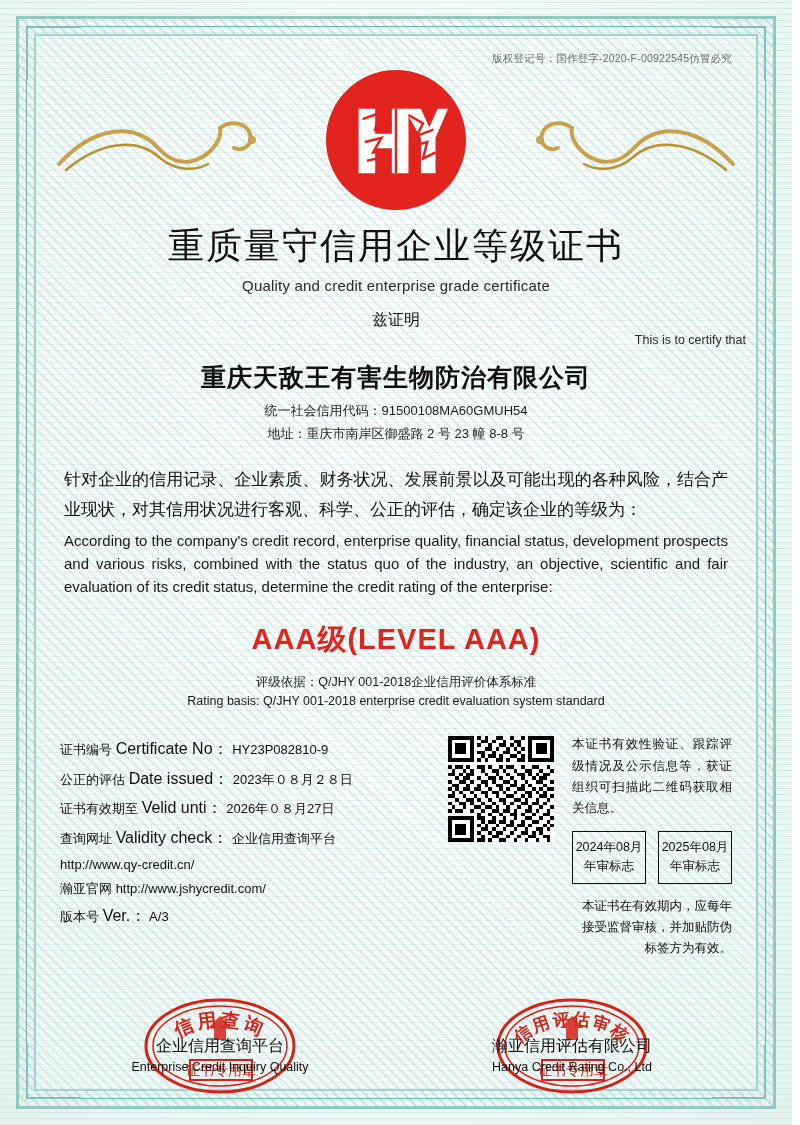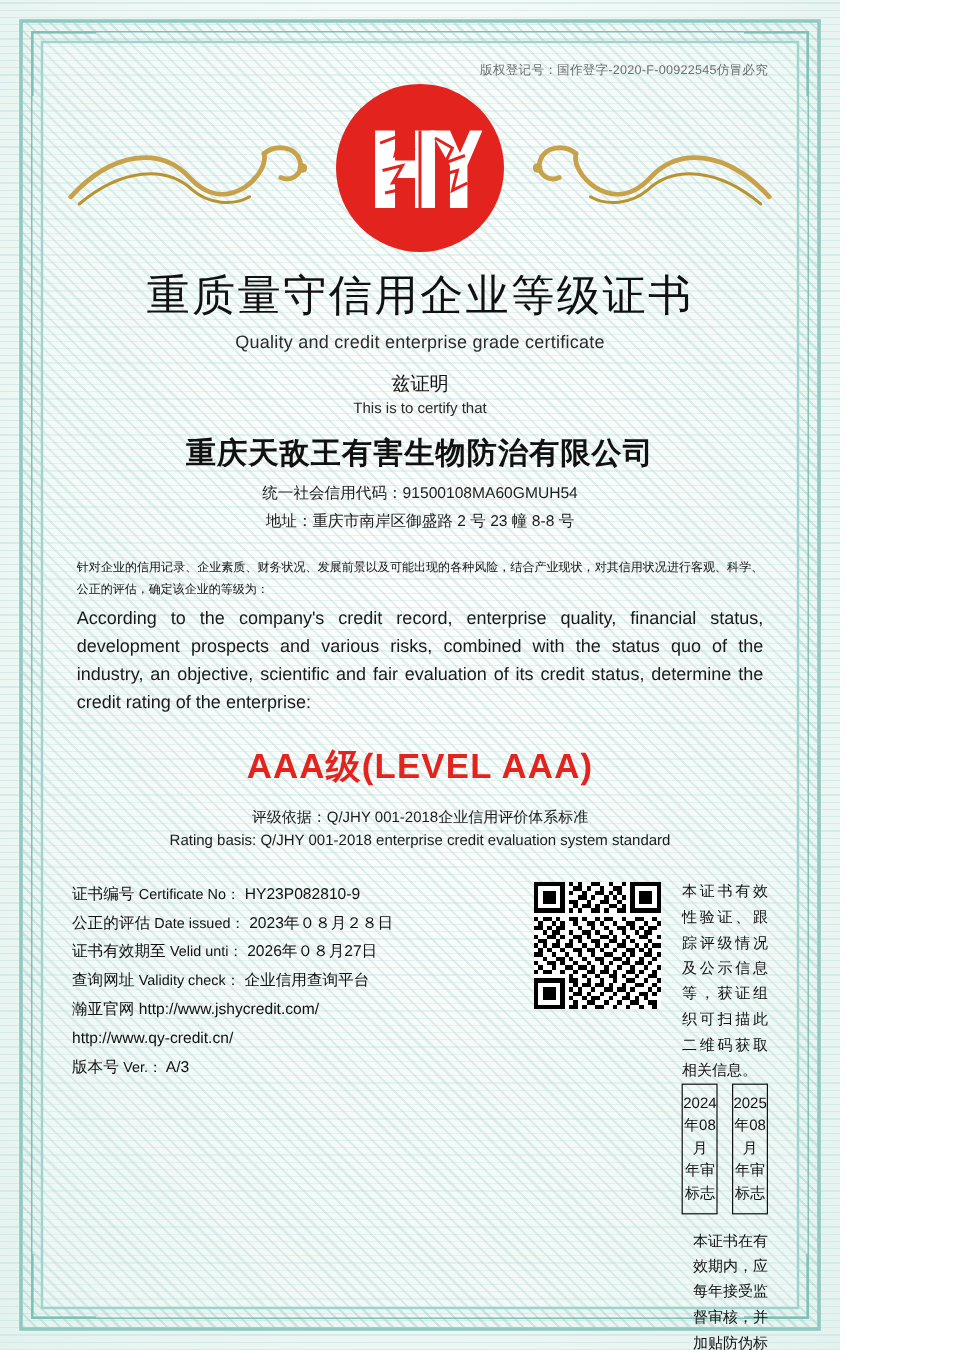--- a/index.html
+++ b/index.html
@@ -2,21 +2,21 @@
 <html><head>
 <meta charset="utf-8">
 <style>
   html,body{margin:0;padding:0;}
   body{
     width:800px;height:1125px;overflow:hidden;
     font-family:"Liberation Sans","DejaVu Sans",sans-serif;
     background:#ffffff;
   }
   .cert{
-    position:relative;width:700px;height:1125px;
+    position:relative;width:792px;height:1125px;
     background:
       repeating-linear-gradient(0deg, rgba(196,226,222,0.55) 0px, rgba(196,226,222,0.55) 1px, rgba(255,255,255,0) 1px, rgba(255,255,255,0) 6px),
       radial-gradient(ellipse at 50% 38%, #ffffff 0%, #f3faf8 45%, #e4f2ef 100%);
     box-sizing:border-box;
   }
   
   .frame-outer{
     position:absolute;left:16px;top:16px;right:16px;bottom:16px;
     border:3px solid #8fc9c0;
     background:
@@ -60,49 +60,49 @@
   .logo svg{display:block;}
 
   h1.title{
     text-align:center;margin:2px 0 0;font-size:36px;letter-spacing:2px;
     color:#111;font-weight:normal;
   }
   .title-en{
     text-align:center;font-size:15px;color:#2a2a2a;margin-top:6px;letter-spacing:.2px;
   }
   .certify-cn{text-align:center;font-size:16px;color:#111;margin-top:16px;}
-  .certify-en{text-align:center;font-size:12.5px;color:#2a2a2a;margin-top:2px;}
+  .certify-en{text-align:right;font-size:12.5px;color:#2a2a2a;margin-top:2px;}
 
   .company{
     text-align:center;font-size:25px;font-weight:bold;color:#111;margin-top:14px;letter-spacing:1px;
   }
   .meta-line{text-align:center;font-size:13px;color:#1d1d1d;margin-top:8px;}
   .meta-line.second{margin-top:5px;}
 
   .para{
-    margin:22px 18px 0 18px;font-size:10px;color:#111;line-height:1.75;text-align:justify;
+    margin:22px 18px 0 18px;font-size:17px;color:#111;line-height:1.75;text-align:justify;
   }
   .para-en{
     margin:4px 18px 0 18px;font-size:15px;color:#1a1a1a;line-height:1.55;text-align:justify;
   }
 
   .level{
     text-align:center;color:#e3231e;font-weight:bold;font-size:29px;margin-top:22px;letter-spacing:1px;
   }
   .basis-cn{text-align:center;font-size:12.5px;color:#1a1a1a;margin-top:14px;}
   .basis-en{text-align:center;font-size:12.5px;color:#1a1a1a;margin-top:3px;}
 
   .lower{display:flex;margin-top:26px;padding:0 14px;}
   .lower-left{width:382px;font-size:13px;color:#111;line-height:1.85;}
-  .lower-left .lbl-en{font-size:12px;}
+  .lower-left .lbl-en{font-size:16px;}
   .qr-col{width:118px;display:flex;justify-content:center;padding-top:2px;}
   .qr{width:106px;height:106px;background:#fff;padding:0;}
   .right-col{flex:1;padding-left:12px;}
   .right-note{font-size:12.5px;color:#111;line-height:1.7;text-align:justify;}
-  .stamp-boxes{display:flex;gap:12px;}
+  .stamp-boxes{display:flex;gap:12px;margin-top:12px;}
   .stamp-box{
     flex:1;border:1px solid #111;text-align:center;font-size:12.5px;color:#111;
     padding:6px 0 7px;line-height:1.5;
   }
   .right-note2{font-size:12.5px;color:#111;line-height:1.7;margin-top:12px;text-align:right;}
 
   
   .seal-row{position:relative;height:120px;margin-top:24px;}
   .org{position:absolute;text-align:center;width:300px;}
   .org.left{left:24px;top:52px;}
@@ -204,25 +204,25 @@
         <div>
           <span>证书有效期至</span>
           <span class="lbl-en">Velid unti：</span>
           <span>2026年０８月27日</span>
         </div>
         <div>
           <span>查询网址</span>
           <span class="lbl-en">Validity check：</span>
           <span>企业信用查询平台</span>
         </div>
+        <div>http://www.qy-credit.cn/</div>
         <div>
           <span>瀚亚官网</span>
           <span>http://www.jshycredit.com/</span>
         </div>
-        <div>http://www.qy-credit.cn/</div>
         <div>
           <span>版本号</span>
           <span class="lbl-en">Ver.：</span>
           <span>A/3</span>
         </div>
       </div>
 
       <div class="qr-col">
         <div class="qr">
           <svg viewBox="0 0 29 29" width="106" height="106" shape-rendering="crispEdges" aria-hidden="true">

